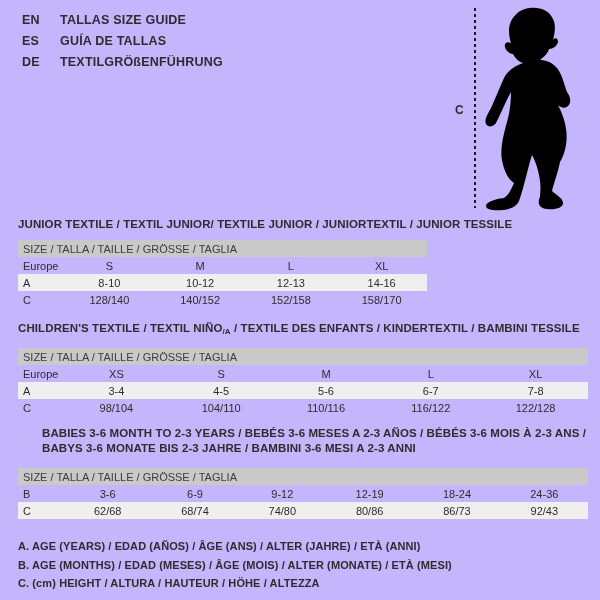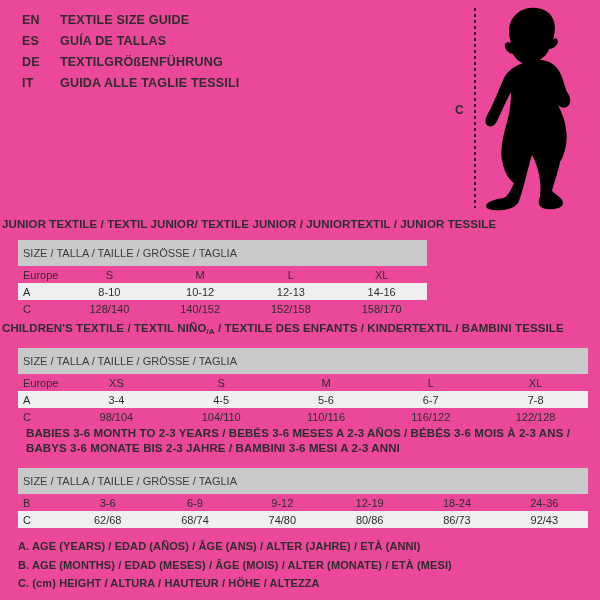--- a/index.html
+++ b/index.html
@@ -1,70 +1,66 @@
 <!DOCTYPE html>
 <html><head>
 <meta charset="utf-8">
 <style>
   html,body { margin:0; padding:0; background:#fff; }
   .stage {
-    position:relative; width:600px; height:600px; background:#ec4899;
+    position:relative; width:600px; height:600px; background:#c4b5fd;
     font-family:"Liberation Sans", sans-serif; color:#2d2d2d; overflow:hidden;
     -webkit-font-smoothing:antialiased;
   }
   
   .langs { position:absolute; left:22px; top:10px; }
   .lang-row { display:flex; line-height:21px; font-size:12.5px; font-weight:bold; letter-spacing:.2px; }
   .lang-code { width:38px; }
   
   .measure-line {
     position:absolute; left:474px; top:8px; width:2px; height:200px;
     background:repeating-linear-gradient(to bottom,#1c1c1c 0 3px, transparent 3px 6px);
   }
   .measure-label { position:absolute; left:455px; top:103px; font-size:12px; font-weight:bold; }
   .baby { position:absolute; left:478px; top:0px; }
   
-  .sec-title { position:absolute; left:2px; font-size:11.5px; font-weight:bold; letter-spacing:.1px; white-space:nowrap; }
+  .sec-title { position:absolute; left:18px; font-size:11.5px; font-weight:bold; letter-spacing:.1px; white-space:nowrap; }
   .sec-title sub { font-size:8px; vertical-align:-2px; }
   .sec-title .tline { display:block; line-height:15px;padding-left:24px; }
   
   .size-table { position:absolute; left:18px; font-size:11px; }
   .size-table .bar {
-    height:26px; background:#c9c9c9; color:#3c3c3c;
+    height:17px; background:#c9c9c9; color:#3c3c3c;
     display:flex; align-items:center; padding-left:5px; box-sizing:border-box;
   }
   .trow { height:17px; display:flex; align-items:center; }
   .trow.shaded { background:#efefef; }
   .trow .lbl { width:46px; padding-left:5px; box-sizing:border-box; flex:none; }
   .trow .cell { flex:1; text-align:center; }
   
   .legend { position:absolute; left:18px; top:537px; font-size:11px; font-weight:bold; }
   .legend .lline { display:block; line-height:18.5px; letter-spacing:.1px; }
 </style>
 </head>
 <body>
 
 <div class="stage">
 
   <div class="langs">
     <div class="lang-row">
       <span class="lang-code">EN</span>
-      <span class="lang-title">TEXTILE SIZE GUIDE</span>
+      <span class="lang-title">TALLAS SIZE GUIDE</span>
     </div>
     <div class="lang-row">
       <span class="lang-code">ES</span>
       <span class="lang-title">GUÍA DE TALLAS</span>
     </div>
     <div class="lang-row">
       <span class="lang-code">DE</span>
       <span class="lang-title">TEXTILGRÖßENFÜHRUNG</span>
-    </div>
-    <div class="lang-row">
-      <span class="lang-code">IT</span>
-      <span class="lang-title">GUIDA ALLE TAGLIE TESSILI</span>
     </div>
   </div>
 
   <div class="measure-line"></div>
   <div class="measure-label">C</div>
 
   <svg class="baby" width="120" height="215" viewBox="0 0 120 215" aria-hidden="true">
     <path fill="#000000" d="M52 8
       C40 9 31 19 31 31 C31 36 32 40 33 43
       C29 41 26 43 27 47 C28 51 32 54 35 54

